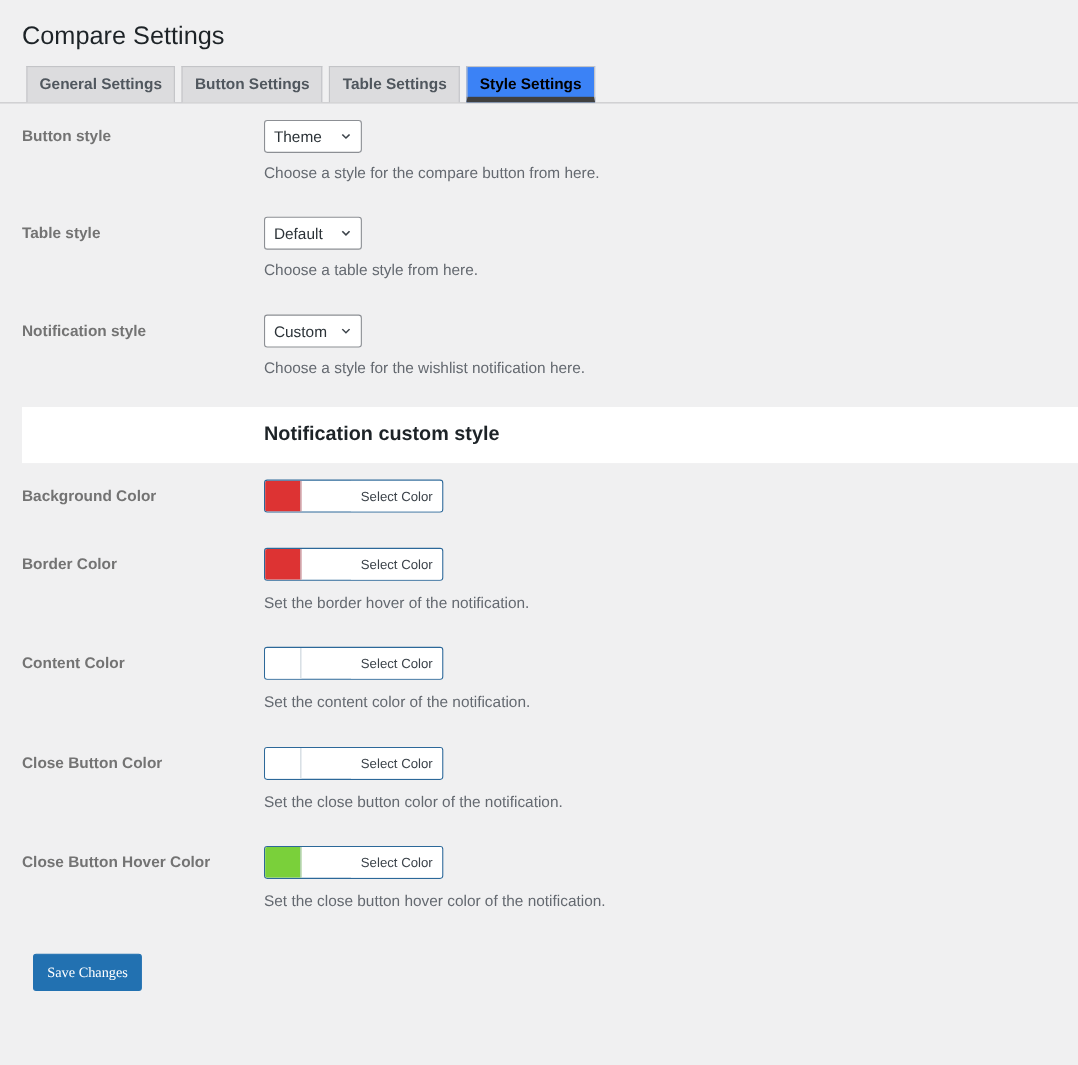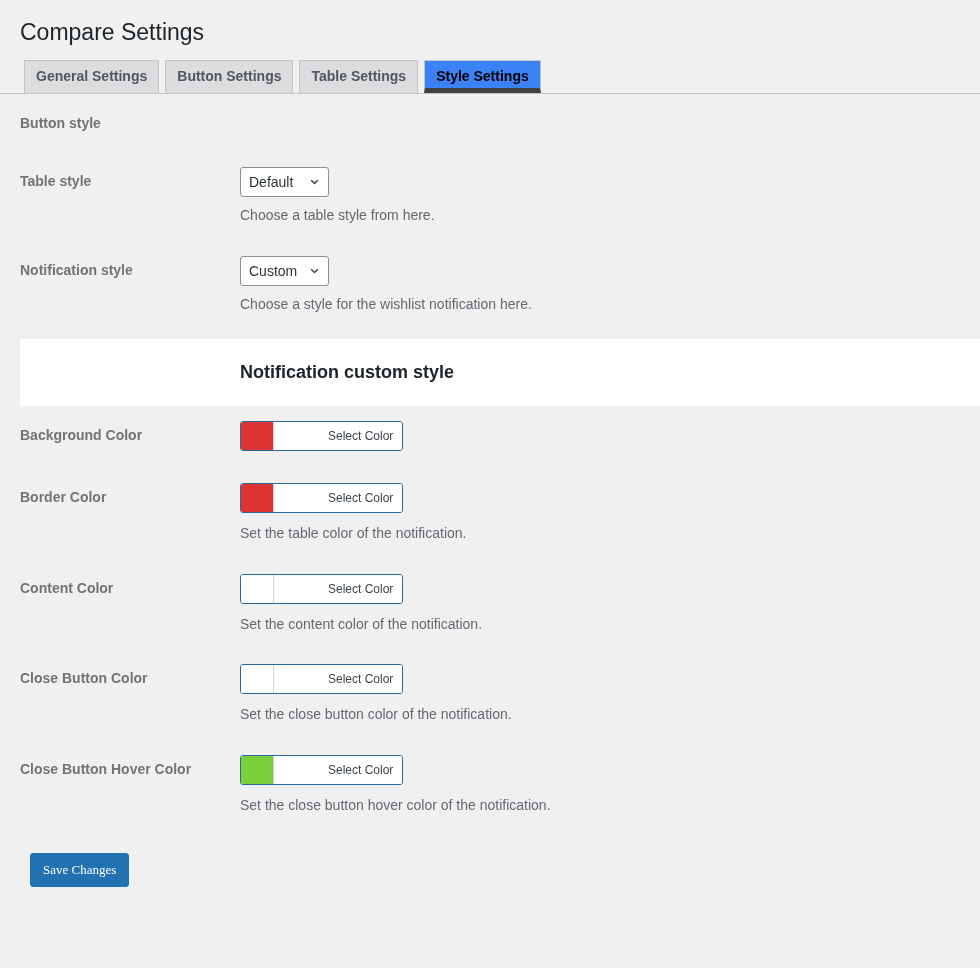--- a/index.html
+++ b/index.html
@@ -126,21 +126,21 @@
     height: 11px;
     display: block;
   }
 
   
   .section-banner {
     background: #ffffff;
     margin-left: 20px;
     margin-top: 10px;
     padding: 0;
-    height: 67px;
+    height: 51px;
     display: flex;
     align-items: center;
   }
   .section-banner h2 {
     margin: 0;
     padding: 0 0 0 220px;
     font-size: 18px;
     font-weight: 600;
     color: #1d2327;
     line-height: 1.3;
@@ -205,20 +205,23 @@
 
 <h1 class="page-title">Compare Settings</h1>
 
 <div class="nav-tab-wrapper" id="tab-bar"><a class="nav-tab">General Settings</a><a class="nav-tab">Button Settings</a><a class="nav-tab">Table Settings</a><a class="nav-tab active">Style Settings</a></div>
 
 <div>
 
   <div id="select-rows">
       <div class="field-row">
         <div class="th">Button style</div>
+        <div class="td"><span class="wp-select"><select class="wp-select-el"><option>Theme</option><option>Default</option><option>Custom</option></select><svg class="select-arrow" viewBox="0 0 20 20">
+              <path d="M5 6l5 5 5-5 2 1.5-7 7-7-7z" fill="#3c434a"></path>
+            </svg></span><p class="description">Choose a style for the compare button from here.</p></div>
       </div>
       <div class="field-row">
         <div class="th">Table style</div>
         <div class="td"><span class="wp-select"><select class="wp-select-el"><option>Default</option><option>Theme</option><option>Custom</option></select><svg class="select-arrow" viewBox="0 0 20 20">
               <path d="M5 6l5 5 5-5 2 1.5-7 7-7-7z" fill="#3c434a"></path>
             </svg></span><p class="description">Choose a table style from here.</p></div>
       </div>
       <div class="field-row">
         <div class="th">Notification style</div>
         <div class="td"><span class="wp-select"><select class="wp-select-el"><option>Custom</option><option>Default</option><option>Theme</option></select><svg class="select-arrow" viewBox="0 0 20 20">
@@ -237,21 +240,21 @@
         <div class="td"><div class="wp-picker-container"><button type="button" class="wp-color-result">
               <span class="swatch" style="background: rgb(221, 51, 51);"></span>
               <span class="wp-color-result-text">Select Color</span>
             </button></div></div>
       </div>
       <div class="field-row">
         <div class="th">Border Color</div>
         <div class="td"><div class="wp-picker-container"><button type="button" class="wp-color-result">
               <span class="swatch" style="background: rgb(221, 51, 51);"></span>
               <span class="wp-color-result-text">Select Color</span>
-            </button></div><p class="description">Set the table color of the notification.</p></div>
+            </button></div><p class="description">Set the border hover of the notification.</p></div>
       </div>
       <div class="field-row">
         <div class="th">Content Color</div>
         <div class="td"><div class="wp-picker-container"><button type="button" class="wp-color-result">
               <span class="swatch" style="background: rgb(255, 255, 255); border-right: 1px solid rgb(201, 211, 219);"></span>
               <span class="wp-color-result-text">Select Color</span>
             </button></div><p class="description">Set the content color of the notification.</p></div>
       </div>
       <div class="field-row">
         <div class="th">Close Button Color</div>

